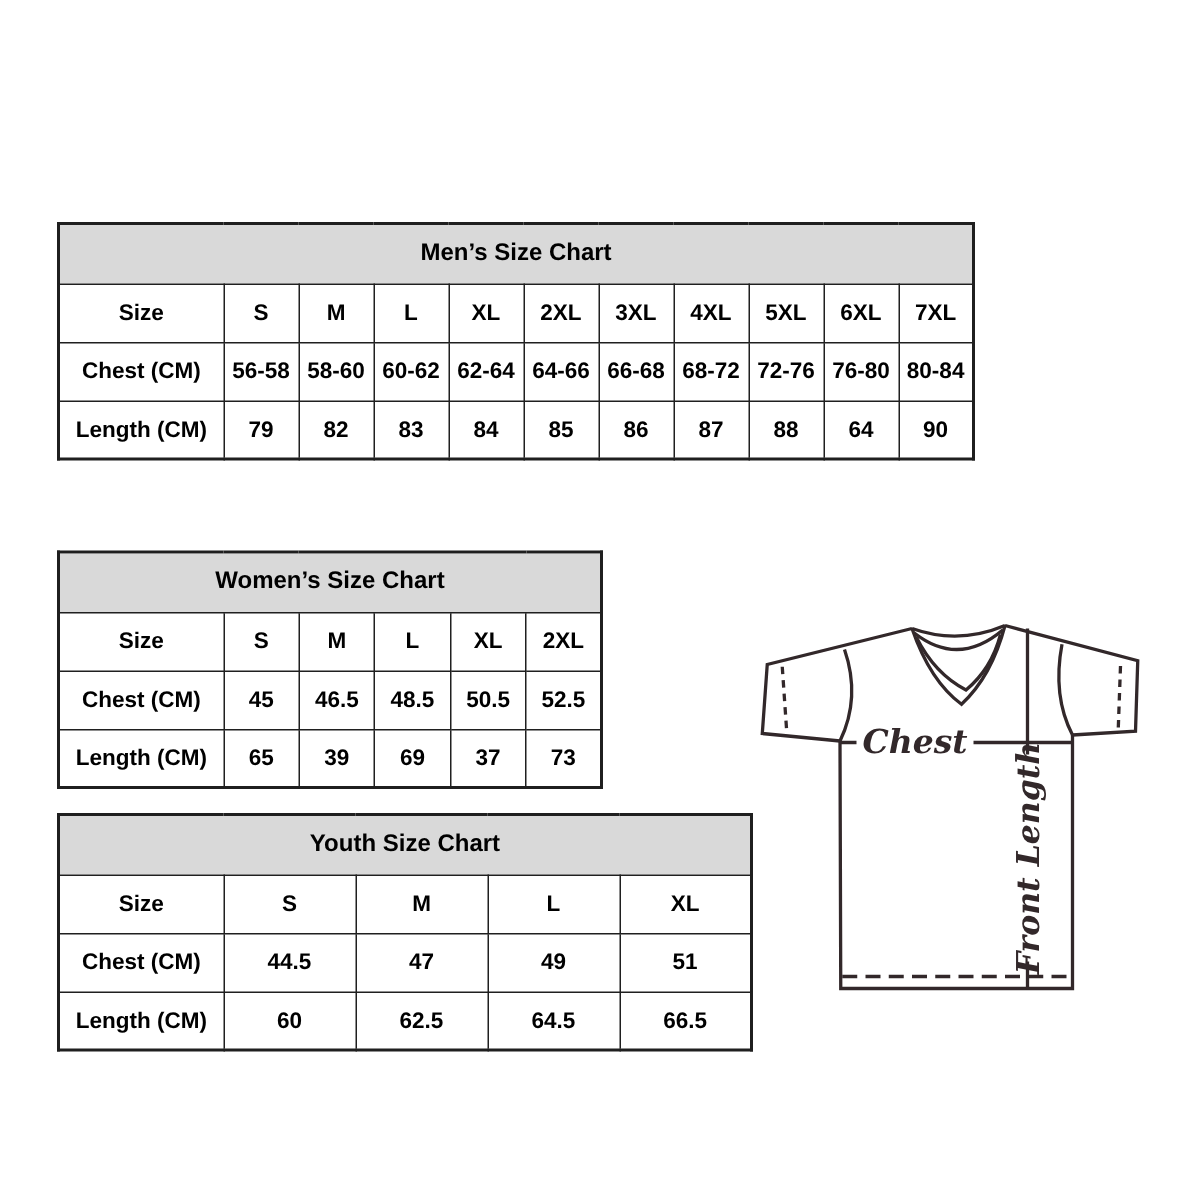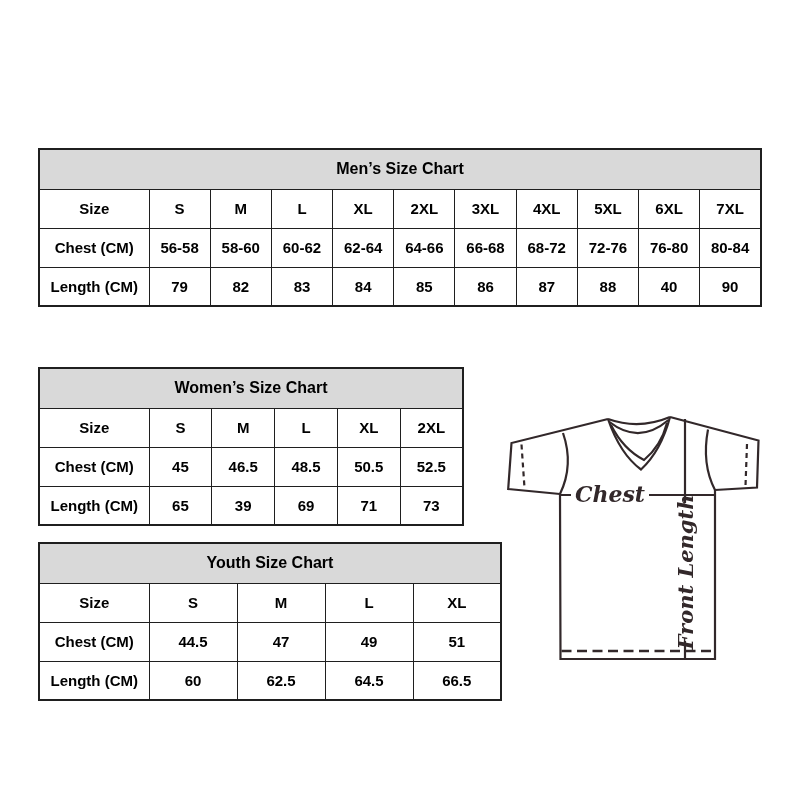--- a/index.html
+++ b/index.html
@@ -26,22 +26,22 @@
   .size-table th,.size-table td{
     border:1.5px solid var(--border);
     text-align:center;vertical-align:middle;
     font-weight:bold;padding:0;overflow:hidden;white-space:nowrap;
   }
   .size-table td{font-size:15px;}
   .size-table th.lbl{font-size:15px;}
   .size-table th.ttl{font-size:16px;background:var(--header-bg);}
   .size-table tr{height:39px;}
   .size-table tr.hrow{height:40px;}
-  #table-men{left:38px;top:148px;width:724px;}
-  #table-women{left:38px;top:367px;width:426px;border-radius:16px;}
+  #table-men{left:38px;top:148px;width:612px;}
+  #table-women{left:38px;top:367px;width:364px;border-radius:16px;}
   #table-youth{left:38px;top:542px;width:464px;}
   #jersey{position:absolute;left:505px;top:403px;width:270px;height:272px;}
   .jersey-text{
     font-family:"DejaVu Serif", serif;
     font-style:italic;font-weight:bold;
   }
 </style>
 </head>
 <body>
 
@@ -95,21 +95,21 @@
         <tr>
           <th class="lbl">Length (CM)</th>
           <td>79</td>
           <td>82</td>
           <td>83</td>
           <td>84</td>
           <td>85</td>
           <td>86</td>
           <td>87</td>
           <td>88</td>
-          <td>40</td>
+          <td>64</td>
           <td>90</td>
         </tr>
       </tbody>
     </table>
 
   <table id="table-women" class="size-table">
       <colgroup>
         <col style="width:110px">
         <col>
         <col>
@@ -135,21 +135,21 @@
           <td>46.5</td>
           <td>48.5</td>
           <td>50.5</td>
           <td>52.5</td>
         </tr>
         <tr>
           <th class="lbl">Length (CM)</th>
           <td>65</td>
           <td>39</td>
           <td>69</td>
-          <td>71</td>
+          <td>37</td>
           <td>73</td>
         </tr>
       </tbody>
     </table>
 
   <table id="table-youth" class="size-table">
       <colgroup>
         <col style="width:110px">
         <col>
         <col>

